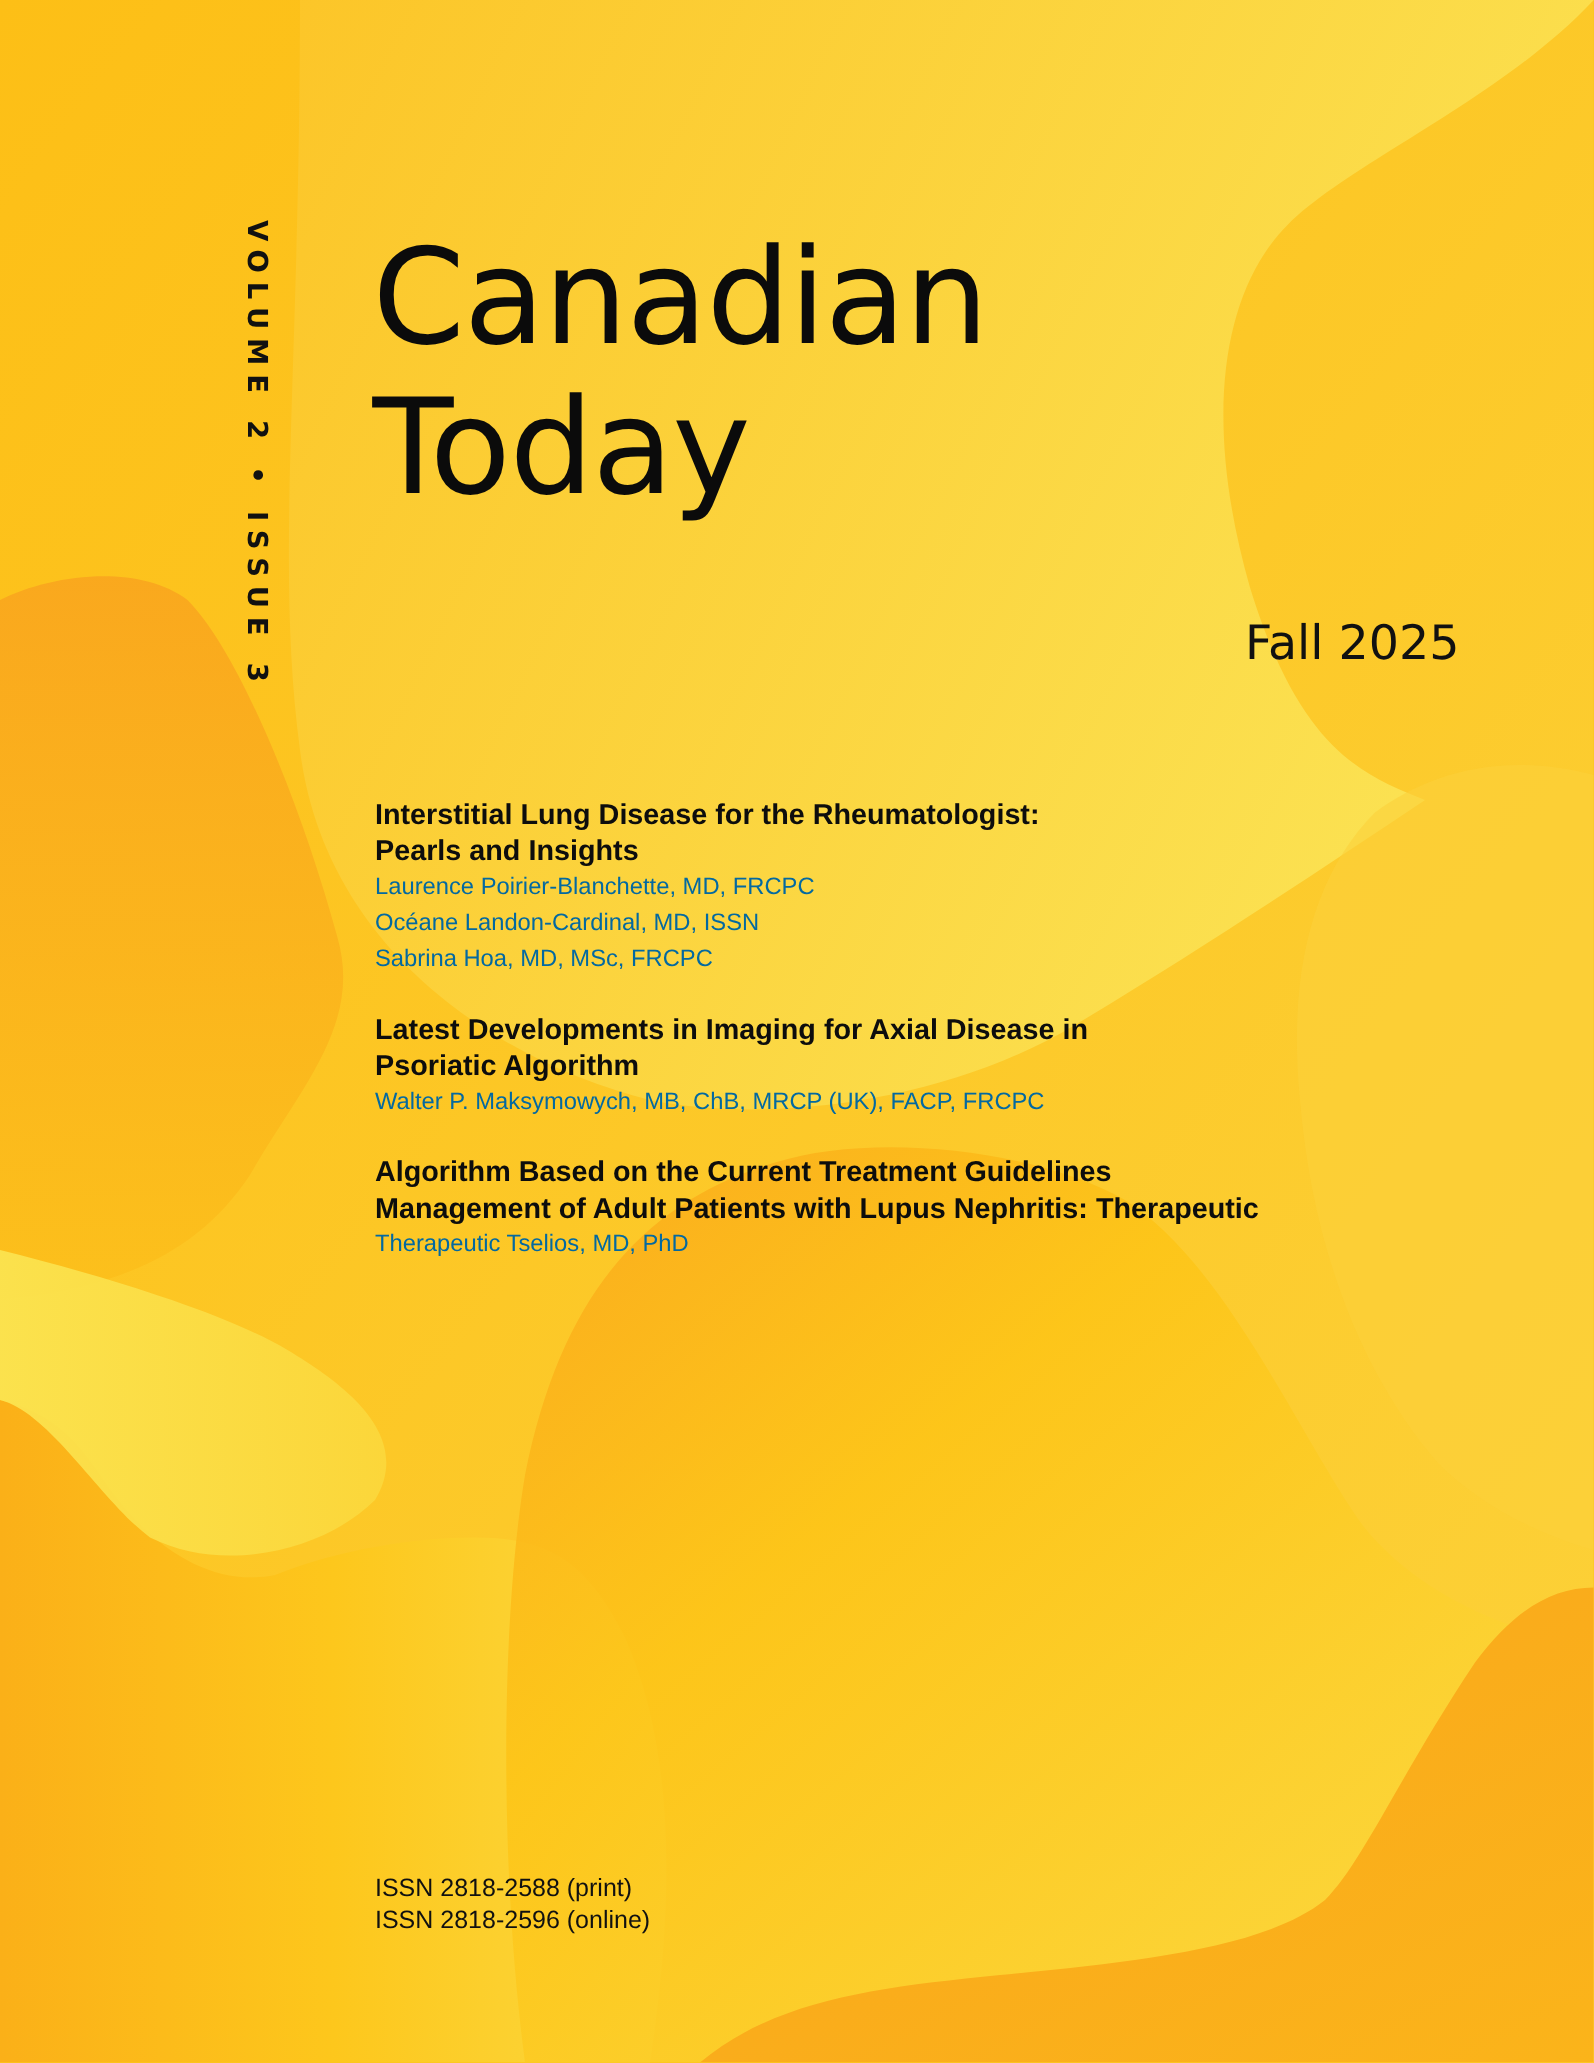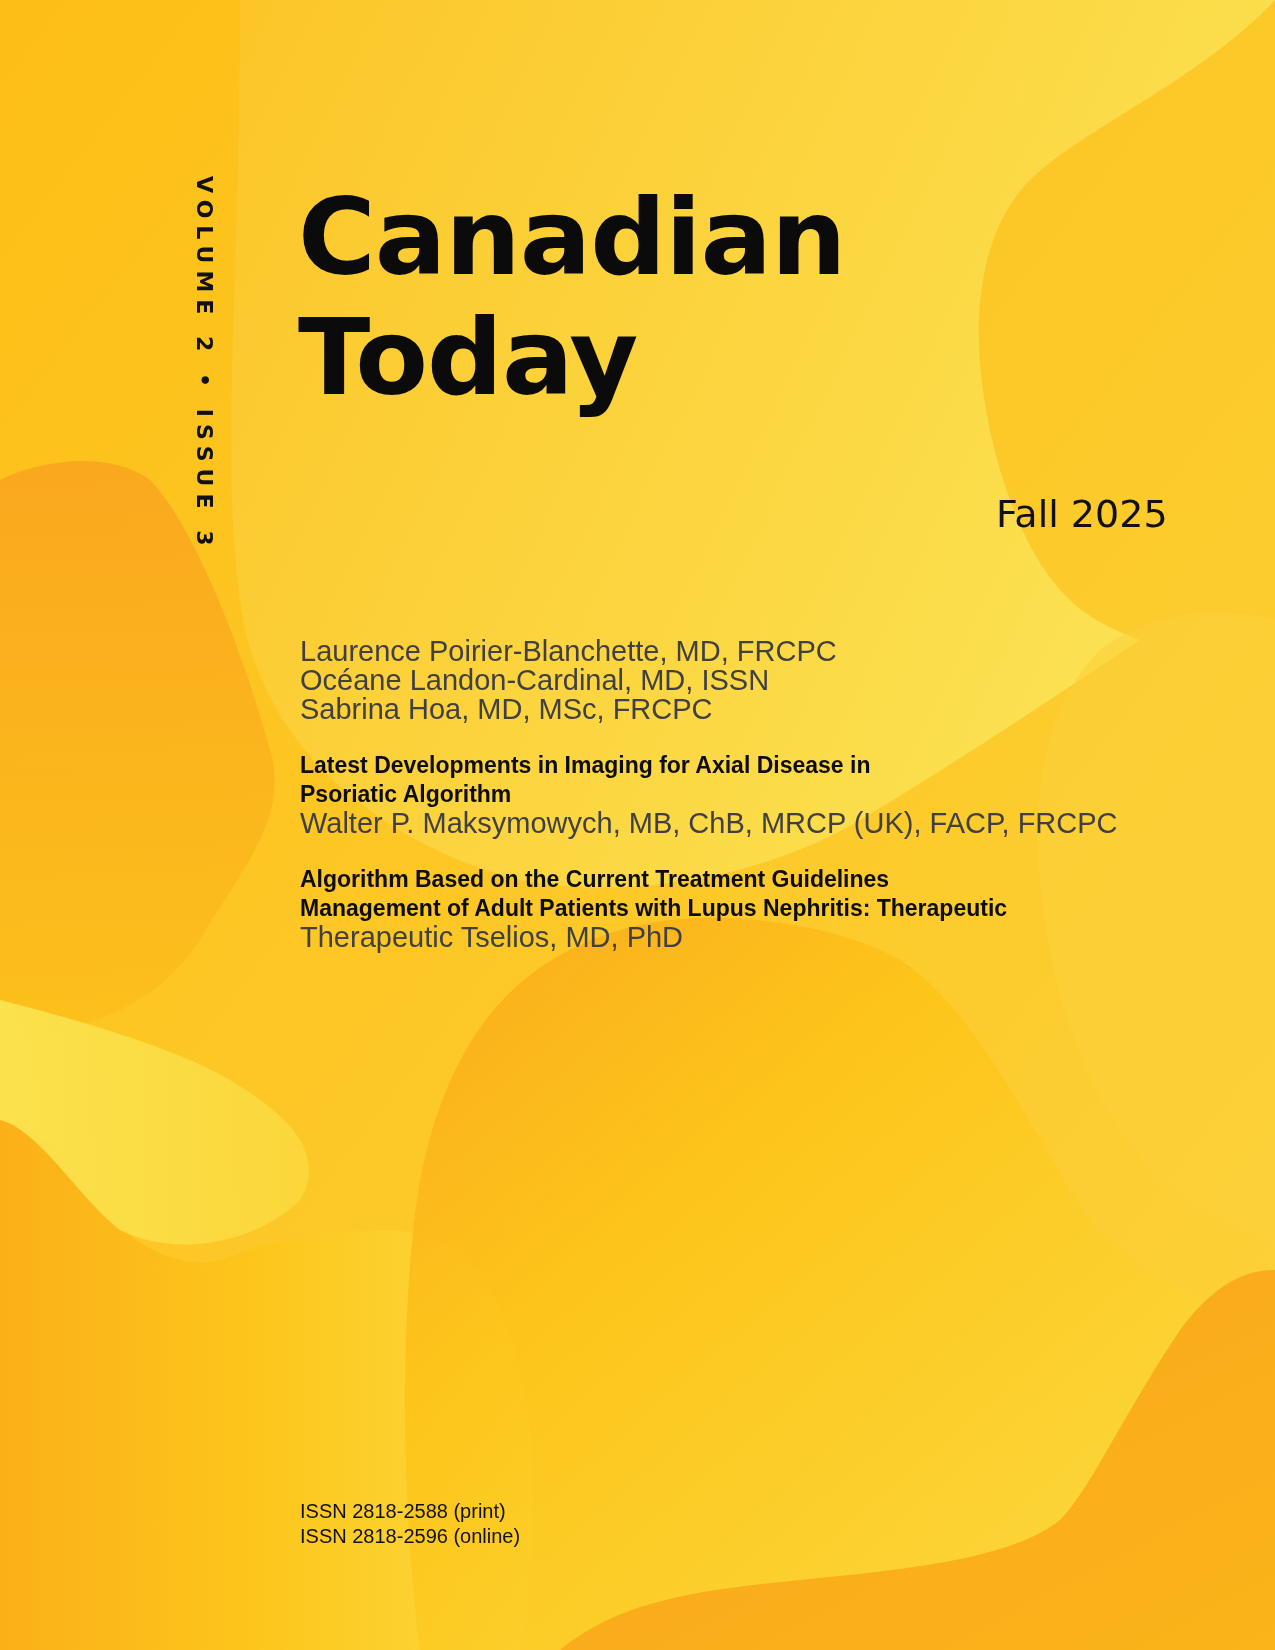--- a/index.html
+++ b/index.html
@@ -33,21 +33,21 @@
       letter-spacing: 7px;
       color: #111;
       z-index: 2;
     }
     .title {
       position: absolute;
       left: 298px;
       top: 178px;
       z-index: 2;
       font-family: "DejaVu Sans", sans-serif;
-      font-weight: bold;
+      font-weight: normal;
       font-size: 106px;
       line-height: 120px;
       letter-spacing: -1px;
       color: #0b0b0b;
     }
     .title div { white-space: nowrap; }
     .issue-date {
       position: absolute;
       left: 996px;
       top: 492px;
@@ -65,23 +65,23 @@
     }
     .article { margin-bottom: 27px; }
     .article-title {
       font-weight: bold;
       font-size: 23px;
       line-height: 29px;
       color: #0d0d0d;
     }
     .article-title div, .article-authors div { white-space: nowrap; }
     .article-authors {
-      font-size: 29px;
+      font-size: 19px;
       line-height: 29px;
-      color: #404040;
+      color: #0369a1;
     }
     .issn {
       position: absolute;
       left: 300px;
       top: 1499px;
       z-index: 2;
       font-size: 20px;
       line-height: 25px;
       color: #111;
     }
@@ -137,20 +137,24 @@
 
 <div class="title">
   <div>Canadian</div>
   <div>Today</div>
 </div>
 
 <div class="issue-date">Fall 2025</div>
 
 <div class="articles">
   <div class="article">
+    <div class="article-title">
+      <div>Interstitial Lung Disease for the Rheumatologist:</div>
+      <div>Pearls and Insights</div>
+    </div>
     <div class="article-authors">
       <div>Laurence Poirier-Blanchette, MD, FRCPC</div>
       <div>Océane Landon-Cardinal, MD, ISSN</div>
       <div>Sabrina Hoa, MD, MSc, FRCPC</div>
     </div>
   </div>
 
   <div class="article">
     <div class="article-title">
       <div>Latest Developments in Imaging for Axial Disease in</div>

